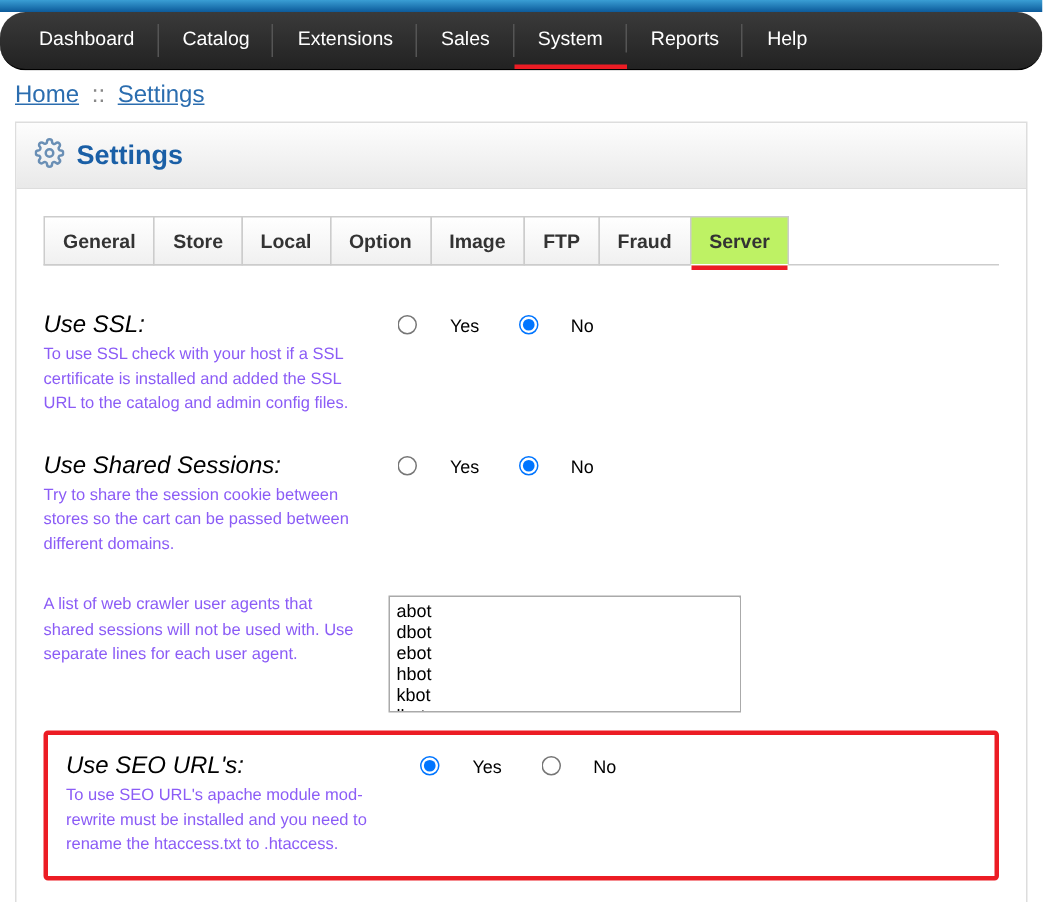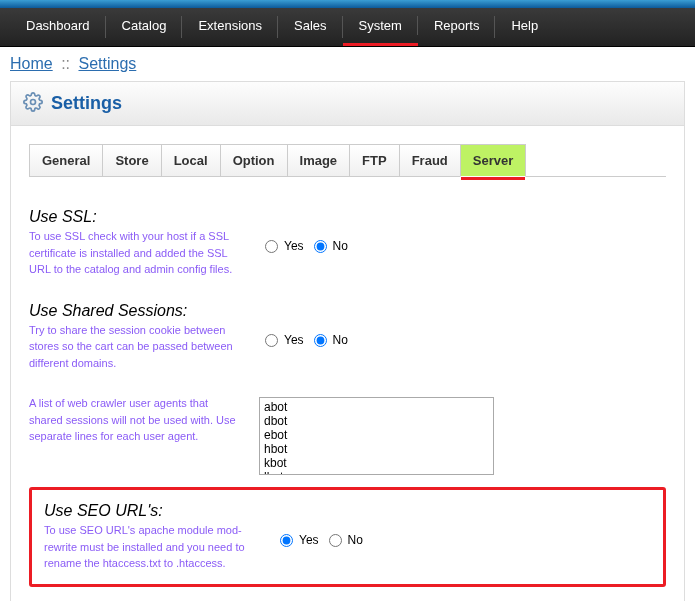--- a/index.html
+++ b/index.html
@@ -1,20 +1,20 @@
 <!DOCTYPE html>
 <html><head>
 <meta charset="utf-8">
 <style>
   * { box-sizing: border-box; margin: 0; padding: 0; }
   body { font-family: Arial, Helvetica, sans-serif; font-size: 12px; background: #fff; color: #000; width: 695px; }
   
   .topbar { height: 8px; background: linear-gradient(to bottom, #3a9ed4, #0c5a9a); }
   
-  .mainnav { background: linear-gradient(to bottom, #3a3a3a, #222); display: flex; padding: 0 10px; border-bottom: 1px solid #000; }
+  .mainnav { background: linear-gradient(to bottom, #3a3a3a, #222); display: flex; padding: 0 10px; border-bottom: 1px solid #000; border-radius: 17px; }
   .mainnav-item { color: #fff; padding: 10px 16px; font-size: 13px; position: relative; cursor: pointer; }
   .mainnav-item:not(:last-child)::after { content:""; position:absolute; right:0; top:8px; bottom:8px; width:1px; background:#555; }
   .mainnav-item.highlight { border-bottom: 3px solid #ec1c24; }
   
   .crumbs { padding: 8px 10px; font-size: 16px; color: #555; }
   .crumbs a { color: #2b6daf; text-decoration: underline; cursor: pointer; }
   .crumbs .sep { color: #888; margin: 0 4px; }
   
   .panel { margin: 0 10px; border: 1px solid #ddd; }
   .panel-head { background: linear-gradient(to bottom, #fdfdfd, #e9e9e9); padding: 10px 12px; display:flex; align-items:center; gap:8px; border-bottom:1px solid #ddd; }
@@ -26,21 +26,21 @@
   .tab.active { background:#bef264; border-bottom:1px solid #fff; z-index:2; }
   .tab.hl::after { content:""; position:absolute; left:0; right:0; bottom:-4px; height:3px; background:#ec1c24; }
   .tab-underline { border-bottom:1px solid #ccc; margin:0 18px; position:relative; top:-1px; }
   
   .form-area { padding: 18px; }
   .row { display:flex; padding: 12px 0; gap: 20px; align-items:flex-start; }
   .row-label { width: 210px; flex-shrink:0; }
   .row-label .lbl { font-weight: normal; color:#000; font-size:16px; display:block; margin-bottom:2px;font-style:italic; }
   .row-label .help { color:#8b5cf6; font-size:11px; line-height:1.5; }
   .row-field { flex:1; display:flex; align-items:center; gap:8px; padding-top:2px; }
-  .radio-group { display:flex; align-items:flex-end; gap:4px; font-size:12px;margin-top:29px; }
+  .radio-group { display:flex; align-items:flex-start; gap:20px; font-size:12px; }
   .radio-group input { margin:0 2px 0 6px; }
   .row-field textarea { width: 235px; height: 78px; font-family: Arial, Helvetica, sans-serif; font-size:12px; resize:none; overflow-y:scroll; border:1px solid #aaa; padding:2px 4px; }
   .hl-box { border:3px solid #ec1c24; border-radius:3px; }
 </style>
 </head>
 <body>
 
 <div class="topbar"></div>
 
 <nav class="mainnav">

